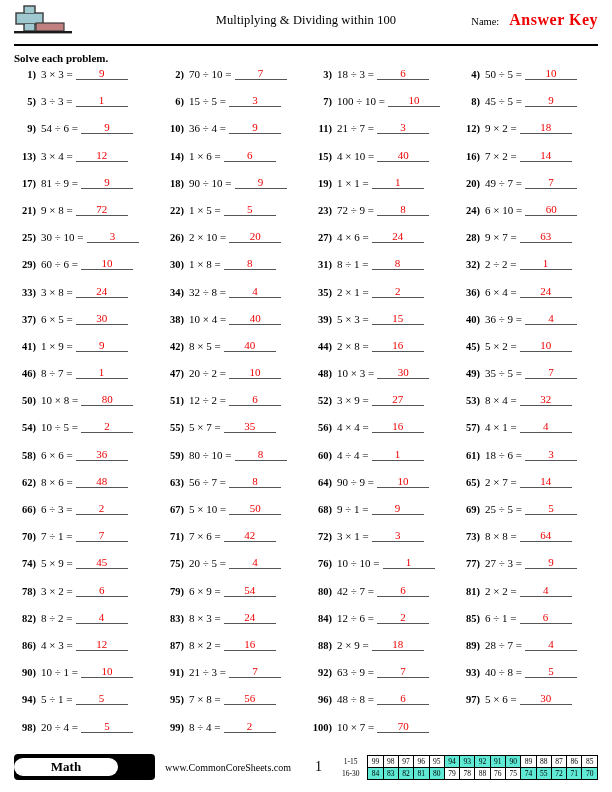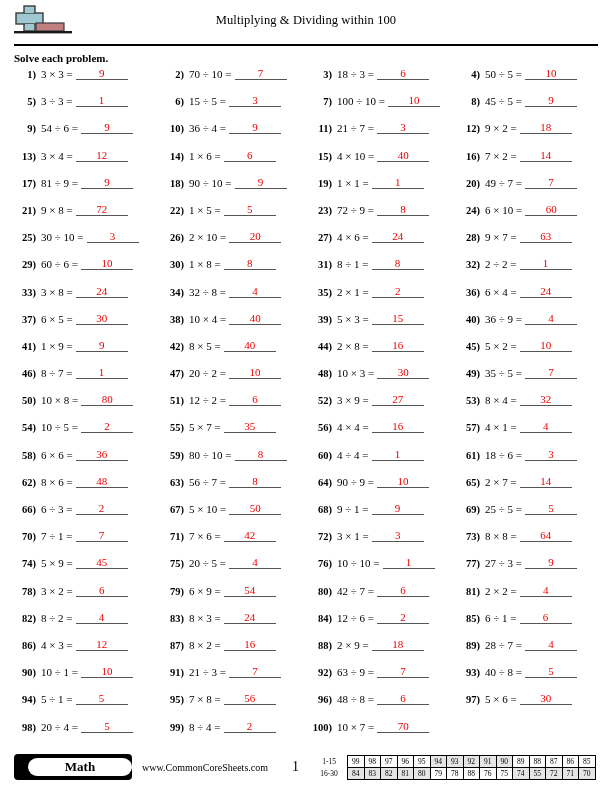--- a/index.html
+++ b/index.html
@@ -117,26 +117,26 @@
     right: 0;
     bottom: 8px;
     height: 34px;
     padding: 0 14px;
     box-sizing: border-box;
     display: flex;
     align-items: center;
   }
   .subject-badge {
     background: #000000;
-    width: 118px;
+    width: 141px;
     height: 26px;
     border-radius: 4px;
     display: flex;
     align-items: center;
-    justify-content: flex-end;
+    justify-content: flex-start;
     flex: none;
   }
   .subject-badge-inner {
     background: #ffffff;
     width: 104px;
     height: 18px;
     border-radius: 9px;
     display: flex;
     align-items: center;
     justify-content: center;
@@ -170,38 +170,42 @@
     line-height: 11px;
   }
   .score-table td.rangelabel {
     border: none;
     width: 28px;
     text-align: center;
     padding-right: 4px;
     font-size: 7.5px;
   }
   .score-table td.hl {
-    background: #e5e5e5;
+    background: #5eead4;
   }
 </style>
 </head>
 <body>
 
 <div class="header">
   <span class="logo-icon">
     <svg width="60" height="34" viewBox="0 0 60 34" xmlns="http://www.w3.org/2000/svg">
       <rect x="10" y="2" width="11" height="25" fill="#9fc8d0" stroke="#3a3a3a" stroke-width="1.4"></rect>
       <rect x="2" y="9" width="27" height="11" fill="#9fc8d0" stroke="#3a3a3a" stroke-width="1.4"></rect>
       <rect x="11" y="3" width="9" height="6" fill="#9fc8d0" stroke="none"></rect>
       <rect x="11" y="20" width="9" height="6" fill="#9fc8d0" stroke="none"></rect>
       <rect x="22" y="19" width="28" height="8" fill="#c08080" stroke="#3a3a3a" stroke-width="1.2"></rect>
       <rect x="0" y="27" width="58" height="2.4" fill="#1a1a1a"></rect>
     </svg>
   </span>
   <div class="header-title">Multiplying &amp; Dividing within 100</div>
+  <div class="name-block">
+    <span class="name-label">Name:</span>
+    <span class="answer-key">Answer Key</span>
+  </div>
 </div>
 <div class="header-rule"></div>
 
 <div class="instructions">Solve each problem.</div>
 
 <div class="grid" id="problem-grid">
     <div class="cell">
       <span class="qnum">1)</span>
       <span class="expr">3 × 3 =</span>
       <span class="answer-slot">9</span>

